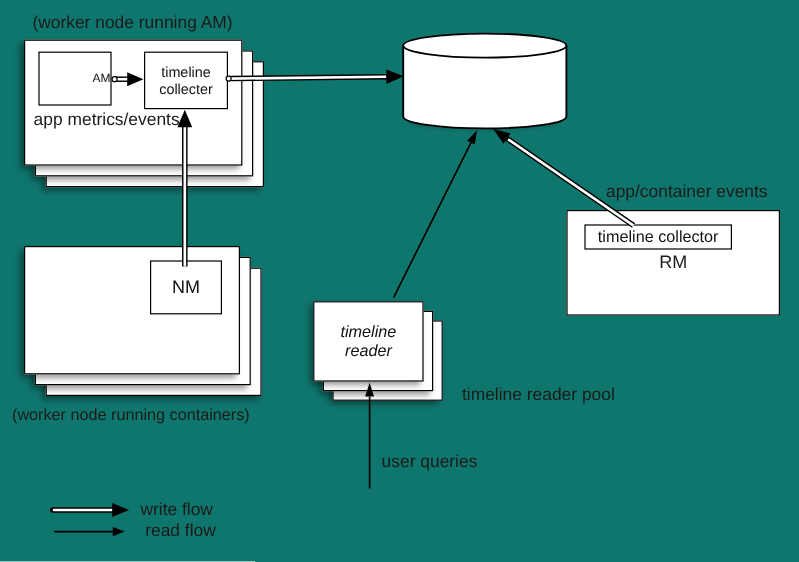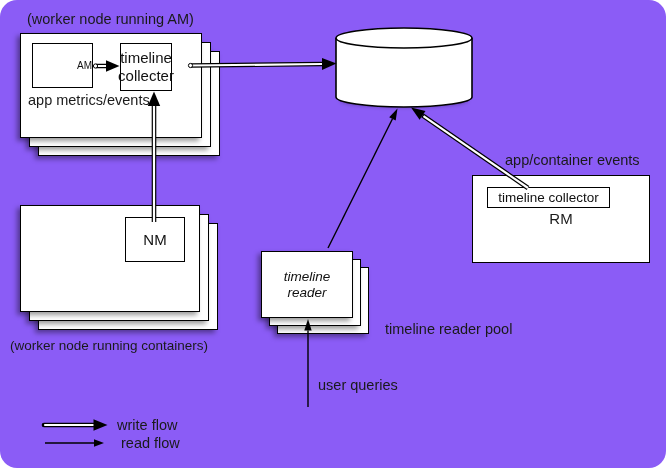--- a/index.html
+++ b/index.html
@@ -1,18 +1,18 @@
 <!DOCTYPE html>
 <html><head>
 <meta charset="utf-8">
 <style>
   html,body{margin:0;padding:0;background:#fff;}
   #canvas{
-    position:relative;width:666px;height:468px;background:#8b5cf6;overflow:hidden;
-    font-family:"Liberation Sans","DejaVu Sans",sans-serif;color:#111;border-radius:17px;
+    position:relative;width:666px;height:468px;background:#0f766e;overflow:hidden;
+    font-family:"Liberation Sans","DejaVu Sans",sans-serif;color:#111;
   }
   .lbl{position:absolute;white-space:nowrap;color:#1a1a1a;}
   .box{
     position:absolute;background:#fff;border:1.5px solid #000;box-sizing:border-box;
     display:flex;align-items:center;justify-content:center;text-align:center;
   }
   .stack-layer{
     position:absolute;background:#fff;border:1.5px solid #000;box-sizing:border-box;
     box-shadow:-3px 3px 5px rgba(0,0,0,0.40);
   }
@@ -35,21 +35,21 @@
   <div style="position:absolute;left:20px;top:33px;width:182px;height:105px;z-index:1;">
     <div class="stack-layer" style="left:18px;top:18px;width:182px;height:105px;"></div>
     <div class="stack-layer" style="left:9px;top:9px;width:182px;height:105px;"></div>
     <div class="stack-layer" style="left:0;top:0;width:182px;height:105px;"></div>
   </div>
 
   <div class="box" style="left:32px;top:43px;width:61px;height:45px;z-index:2;font-size:10px;padding-left:44px;">
     <span>AM</span>
   </div>
 
-  <div class="box" style="left:120px;top:43px;width:52px;height:48px;z-index:2;font-size:15px;">
+  <div class="box" style="left:120px;top:43px;width:70px;height:48px;z-index:2;font-size:12px;">
     <span class="inner-label" style="display:block;width:60px;">timeline collecter</span>
   </div>
 
   <div class="lbl txt" style="left:28px;top:92px;font-size:14.5px;">app metrics/events</div>
 
   <div style="position:absolute;left:20px;top:205px;width:180px;height:107px;z-index:1;">
     <div class="stack-layer" style="left:18px;top:18px;width:180px;height:107px;"></div>
     <div class="stack-layer" style="left:9px;top:9px;width:180px;height:107px;"></div>
     <div class="stack-layer" style="left:0;top:0;width:180px;height:107px;"></div>
   </div>

